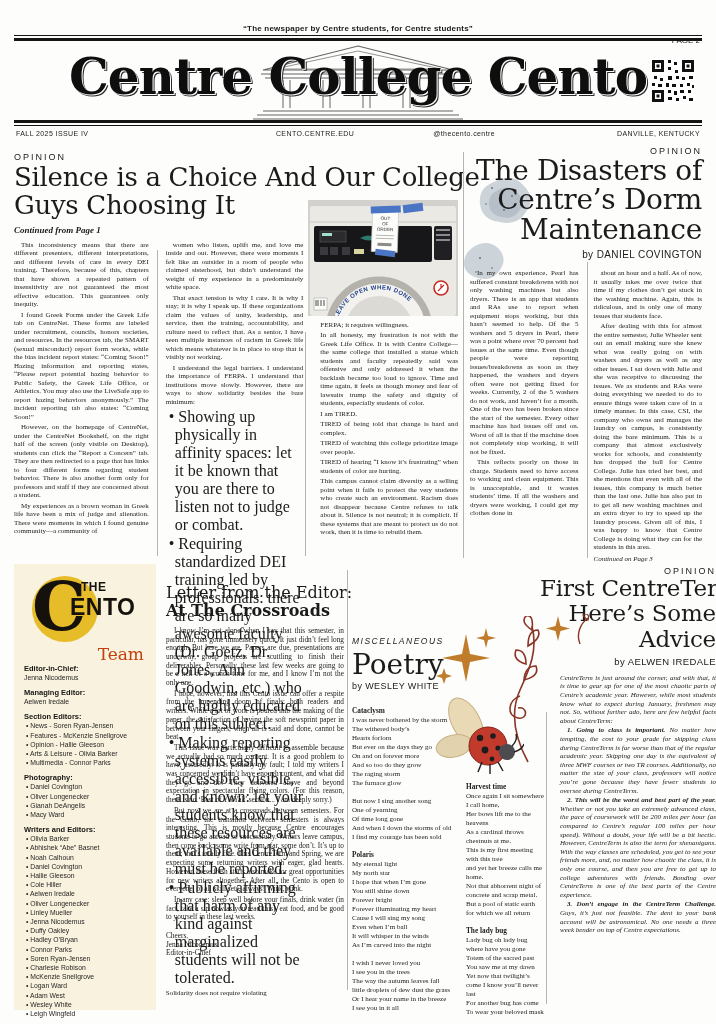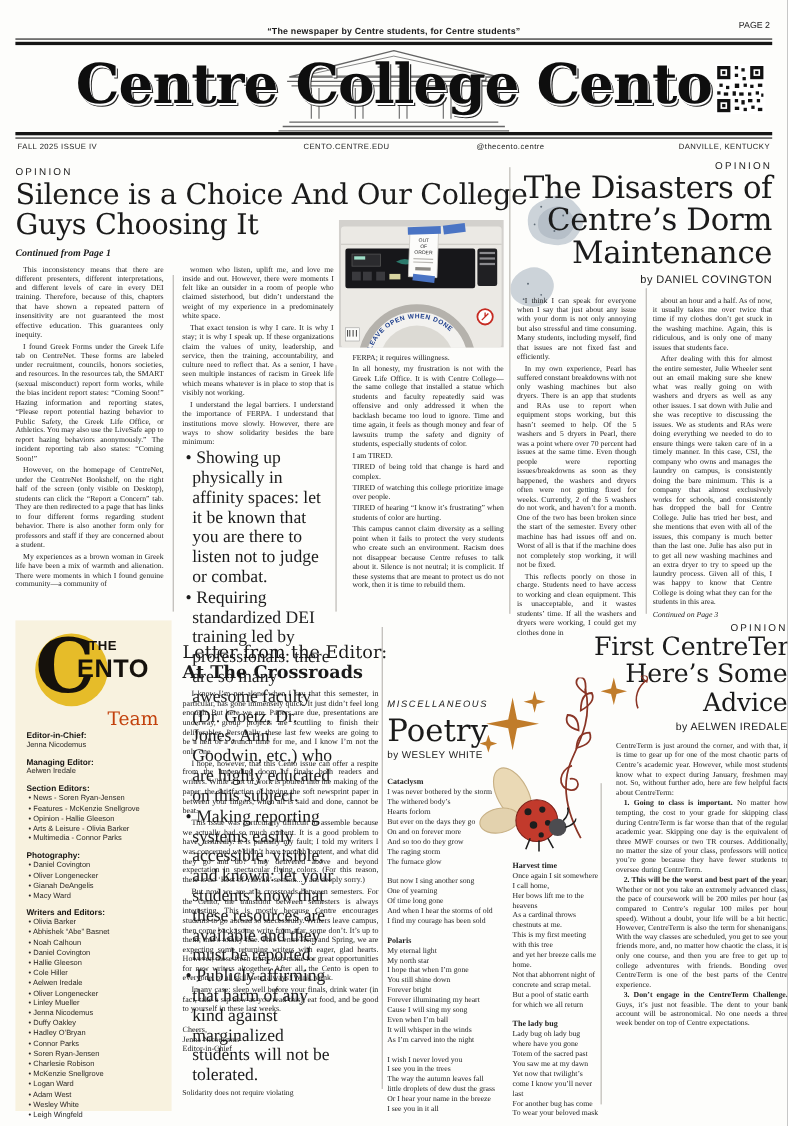--- a/index.html
+++ b/index.html
@@ -5,21 +5,21 @@
   * { margin:0; padding:0; box-sizing:border-box; }
   html,body { background:#9a9a9a; }
   .page {
     position:relative; width:716px; height:1024px; margin:0 auto;
     background:#fdfdfb; color:#1b1b1b; overflow:hidden;
     font-family:"Liberation Serif", serif;
   }
   
   .tagline { position:absolute; top:24px; left:0; right:0; text-align:center;
     font-family:"Liberation Sans",sans-serif; font-weight:bold; font-size:8px; letter-spacing:.2px; }
-  .pageno { position:absolute; top:18px; right:16px;
+  .pageno { position:absolute; top:36px; right:16px;
     font-family:"Liberation Sans",sans-serif; font-size:8px; }
   .rule { position:absolute; left:14px; right:14px; background:#151515; }
   .r1 { top:35px; height:1px; } .r2 { top:38px; height:2.5px; }
   .r3 { top:120px; height:2.5px; } .r4 { top:124.5px; height:1px; }
   .temple { position:absolute; left:50%; transform:translateX(-50%); top:44px; opacity:.85; }
   .masthead { position:absolute; top:52px; left:0; right:0; text-align:center;
     font-family:"DejaVu Serif",serif; font-weight:bold; font-size:50px; line-height:1;
     letter-spacing:-1px; color:#0e0e0e; text-shadow:1px 1px 0 #fff, 2px 2px 0 #2a2a2a; }
   .qr { position:absolute; top:58px; right:20px; }
   .infobar { position:absolute; top:130px; left:16px; right:16px; height:10px;
@@ -93,21 +93,21 @@
   .poem-col-right { position:absolute; left:466px; top:782px; width:78px; }
   .poem { margin-bottom:8px; }
   .poem-title { font-size:7.3px; font-weight:bold; margin-bottom:1px; }
   .pline { font-size:7px; line-height:9px; }
   .pline:empty { height:9px; }
   
   .art-advice { position:absolute; left:540px; top:566px; width:176px; }
   .art-advice .kicker { display:block; text-align:right; }
   .art-advice .hl-line { font-size:23px; line-height:1.1; text-align:right; letter-spacing:-.2px; }
   .art-advice .byline { display:block; text-align:right; margin-top:4px; font-size:9.5px; }
-  .advice-body { margin-top:7px; margin-left:auto; width:156px; }
+  .advice-body { margin-top:7px; margin-left:auto; width:156px;font-style:italic; }
   .advice-body p { font-size:7px; line-height:8.6px; text-align:justify; margin-bottom:1px; }
   .advice-body .pt { text-indent:7px; }
   .advice-body b { font-family:"Liberation Serif",serif; }
   
   .deco { position:absolute; z-index:2; }
 </style>
 </head>
 <body>
 
 <div class="page">
@@ -248,21 +248,21 @@
         </g>
     </svg>
 
     <div class="continued-from">Continued from Page 1</div>
 
     <div class="s-cols">
       <div class="s-col1">
           <p>This inconsistency means that there are different presenters, different interpretations, and different levels of care in every DEI training. Therefore, because of this, chapters that have shown a repeated pattern of insensitivity are not guaranteed the most effective education. This guarantees only inequity.</p>
           <p>I found Greek Forms under the Greek Life tab on CentreNet. These forms are labeled under recruitment, councils, honors societies, and resources. In the resources tab, the SMART (sexual misconduct) report form works, while the bias incident report states: “Coming Soon!” Hazing information and reporting states, “Please report potential hazing behavior to Public Safety, the Greek Life Office, or Athletics. You may also use the LiveSafe app to report hazing behaviors anonymously.” The incident reporting tab also states: “Coming Soon!”</p>
           <p>However, on the homepage of CentreNet, under the CentreNet Bookshelf, on the right half of the screen (only visible on Desktop), students can click the “Report a Concern” tab. They are then redirected to a page that has links to four different forms regarding student behavior. There is also another form only for professors and staff if they are concerned about a student.</p>
-          <p>My experiences as a brown woman in Greek life have been a mix of warmth and alienation. There were moments in which I found genuine community—a community of</p>
+          <p>My experiences as a brown woman in Greek life have been a mix of judge and alienation. There were moments in which I found genuine community—a community of</p>
         </div>
       <div class="s-col2">
         <div>
             <p>women who listen, uplift me, and love me inside and out. However, there were moments I felt like an outsider in a room of people who claimed sisterhood, but didn’t understand the weight of my experience in a predominately white space.</p>
             <p>That exact tension is why I care. It is why I stay; it is why I speak up. If these organizations claim the values of unity, leadership, and service, then the training, accountability, and culture need to reflect that. As a senior, I have seen multiple instances of racism in Greek life which means whatever is in place to stop that is visibly not working.</p>
             <p>I understand the legal barriers. I understand the importance of FERPA. I understand that institutions move slowly. However, there are ways to show solidarity besides the bare minimum:</p>
           </div>
         <div class="bullets">
             <div class="bullet">Showing up physically in affinity spaces: let it be known that you are there to listen not to judge or combat.</div>
             <div class="bullet">Requiring standardized DEI training led by professionals: there are so many awesome faculty (Dr. Goetz, Dr. Jones, Ann Goodwin, etc.) who are highly educated on this subject.</div>
@@ -302,21 +302,20 @@
     </svg>
     <span class="kicker">OPINION</span>
     <div>
         <div class="hl-line">The Disasters of</div>
         <div class="hl-line">Centre’s Dorm</div>
         <div class="hl-line">Maintenance</div>
       </div>
     <span class="byline">by DANIEL COVINGTON</span>
     <div class="d-cols">
       <div class="d-col1">
-          <p>I think I can speak for everyone when I say that just about any issue with your dorm is not only annoying but also stressful and time consuming. Many students, including myself, find that issues are not fixed fast and efficiently.</p>
           <p>In my own experience, Pearl has suffered constant breakdowns with not only washing machines but also dryers. There is an app that students and RAs use to report when equipment stops working, but this hasn’t seemed to help. Of the 5 washers and 5 dryers in Pearl, there was a point where over 70 percent had issues at the same time. Even though people were reporting issues/breakdowns as soon as they happened, the washers and dryers often were not getting fixed for weeks. Currently, 2 of the 5 washers do not work, and haven’t for a month. One of the two has been broken since the start of the semester. Every other machine has had issues off and on. Worst of all is that if the machine does not completely stop working, it will not be fixed.</p>
           <p>This reflects poorly on those in charge. Students need to have access to working and clean equipment. This is unacceptable, and it wastes students’ time. If all the washers and dryers were working, I could get my clothes done in</p>
         </div>
       <div class="d-col2">
         <div>
             <p>about an hour and a half. As of now, it usually takes me over twice that time if my clothes don’t get stuck in the washing machine. Again, this is ridiculous, and is only one of many issues that students face.</p>
             <p>After dealing with this for almost the entire semester, Julie Wheeler sent out an email making sure she knew what was really going on with washers and dryers as well as any other issues. I sat down with Julie and she was receptive to discussing the issues. We as students and RAs were doing everything we needed to do to ensure things were taken care of in a timely manner. In this case, CSI, the company who owns and manages the laundry on campus, is consistently doing the bare minimum. This is a company that almost exclusively works for schools, and consistently has dropped the ball for Centre College. Julie has tried her best, and she mentions that even with all of the issues, this company is much better than the last one. Julie has also put in to get all new washing machines and an extra dryer to try to speed up the laundry process. Given all of this, I was happy to know that Centre College is doing what they can for the students in this area.</p>
           </div>
         <div class="continued-on cont">Continued on Page 3</div>
       </div>
@@ -429,21 +428,21 @@
           <div class="pline">Hearts forlorn</div>
           <div class="pline">But ever on the days they go</div>
           <div class="pline">On and on forever more</div>
           <div class="pline">And so too do they grow</div>
           <div class="pline">The raging storm</div>
           <div class="pline">The furnace glow</div>
           <div class="pline"></div>
           <div class="pline">But now I sing another song</div>
           <div class="pline">One of yearning</div>
           <div class="pline">Of time long gone</div>
-          <div class="pline">And when I hear the storms of old</div>
+          <div class="pline">And when I down the storms of old</div>
           <div class="pline">I find my courage has been sold</div>
         </div>
     </div>
     <div class="poem">
       <div class="poem-title">Polaris</div>
       <div>
           <div class="pline">My eternal light</div>
           <div class="pline">My north star</div>
           <div class="pline">I hope that when I’m gone</div>
           <div class="pline">You still shine down</div>

